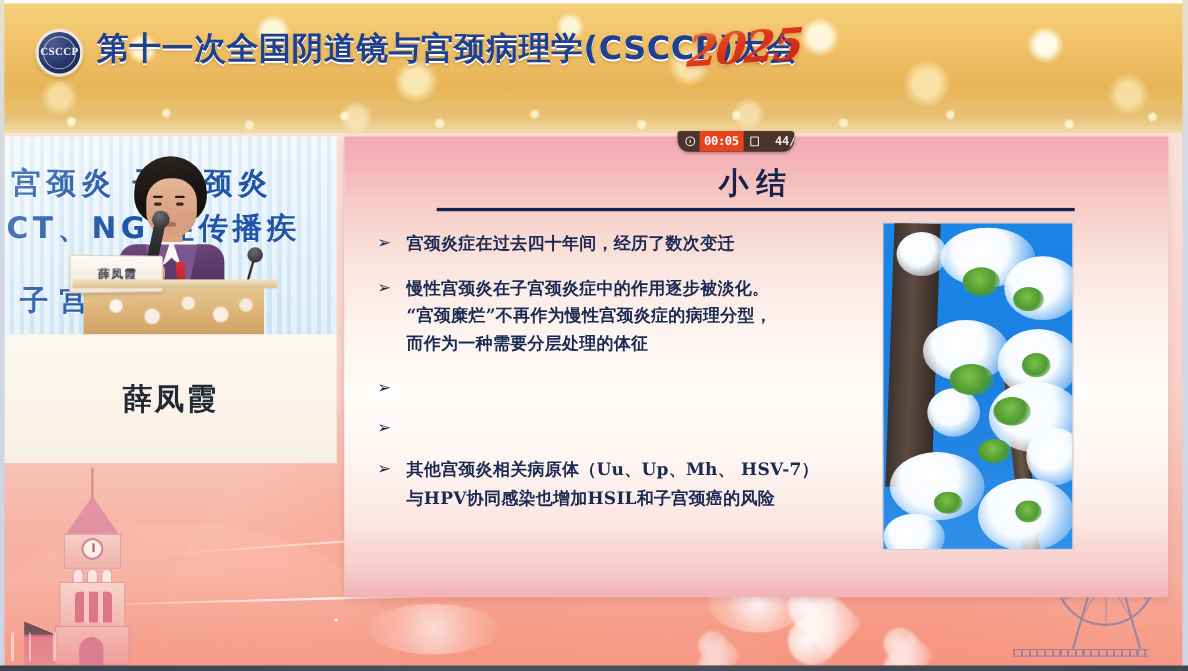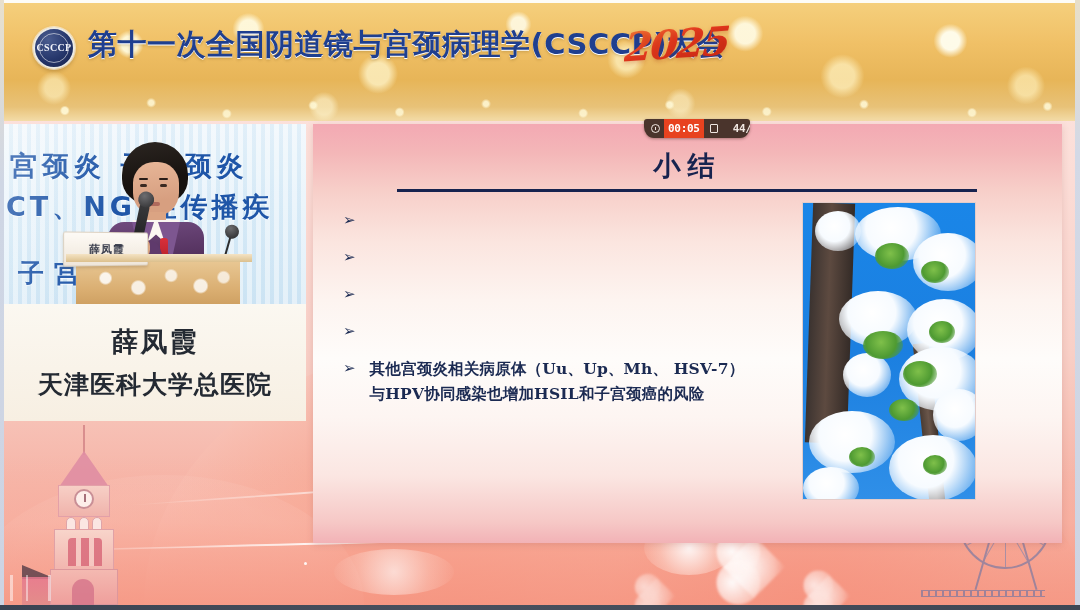--- a/index.html
+++ b/index.html
@@ -416,21 +416,21 @@
     position:absolute; border-radius:50%;
     background: radial-gradient(circle at 42% 38%, #ffffff 0%, #f7fbff 42%, rgba(235,245,255,.5) 72%, rgba(225,240,255,0) 100%);
   }
   .leafy{
     position:absolute; border-radius:50%;
     background: radial-gradient(circle at 45% 40%, #7fc04a 0%, #4e9a32 55%, rgba(60,130,40,0) 100%);
   }
 
   
   #timer-badge{
-    position:absolute; left:644px; top:119px; width:106px; height:19px; z-index:30;
+    position:absolute; left:616px; top:119px; width:106px; height:19px; z-index:30;
     background: #4a342c; border-radius:3px 3px 10px 10px / 3px 3px 11px 11px;
     display:flex; align-items:center; overflow:hidden;
     box-shadow: 0 1px 3px rgba(60,30,20,.4);
   }
   #timer-badge .seg-clock{
     display:flex; align-items:center; gap:2px; padding:0 4px 0 7px;
   }
   #timer-badge .seg-time{
     background:#e8421f; height:100%; display:flex; align-items:center; padding:0 4px;
   }
@@ -563,34 +563,37 @@
       </div>
       <div id="side-mic">
           <div class="head2"></div>
         </div>
       <div id="podium-top"></div>
       <div id="podium"></div>
     </div>
 
     <div id="video-lower">
       <div id="speaker-name">薛凤霞</div>
-      <div id="speaker-affil">天津医科大学总医院</div>
     </div>
   </div>
 
   <div id="slide-panel">
     <div id="slide-title">小结</div>
     <div id="title-rule"></div>
 
     <div id="bullets">
       <div class="bullet">
         <span class="arrow">➢</span>
+        <span class="btxt">宫颈炎症在过去四十年间，经历了数次变迁</span>
       </div>
       <div class="bullet">
         <span class="arrow">➢</span>
+        <span class="btxt">慢性宫颈炎在子宫颈炎症中的作用逐步被淡化。
+“宫颈糜烂”不再作为慢性宫颈炎症的病理分型，
+而作为一种需要分层处理的体征</span>
       </div>
       <div class="bullet">
         <span class="arrow">➢</span>
       </div>
       <div class="bullet">
         <span class="arrow">➢</span>
       </div>
       <div class="bullet">
         <span class="arrow">➢</span>
         <span class="btxt">其他宫颈炎相关病原体（Uu、Up、Mh、 HSV-7）

